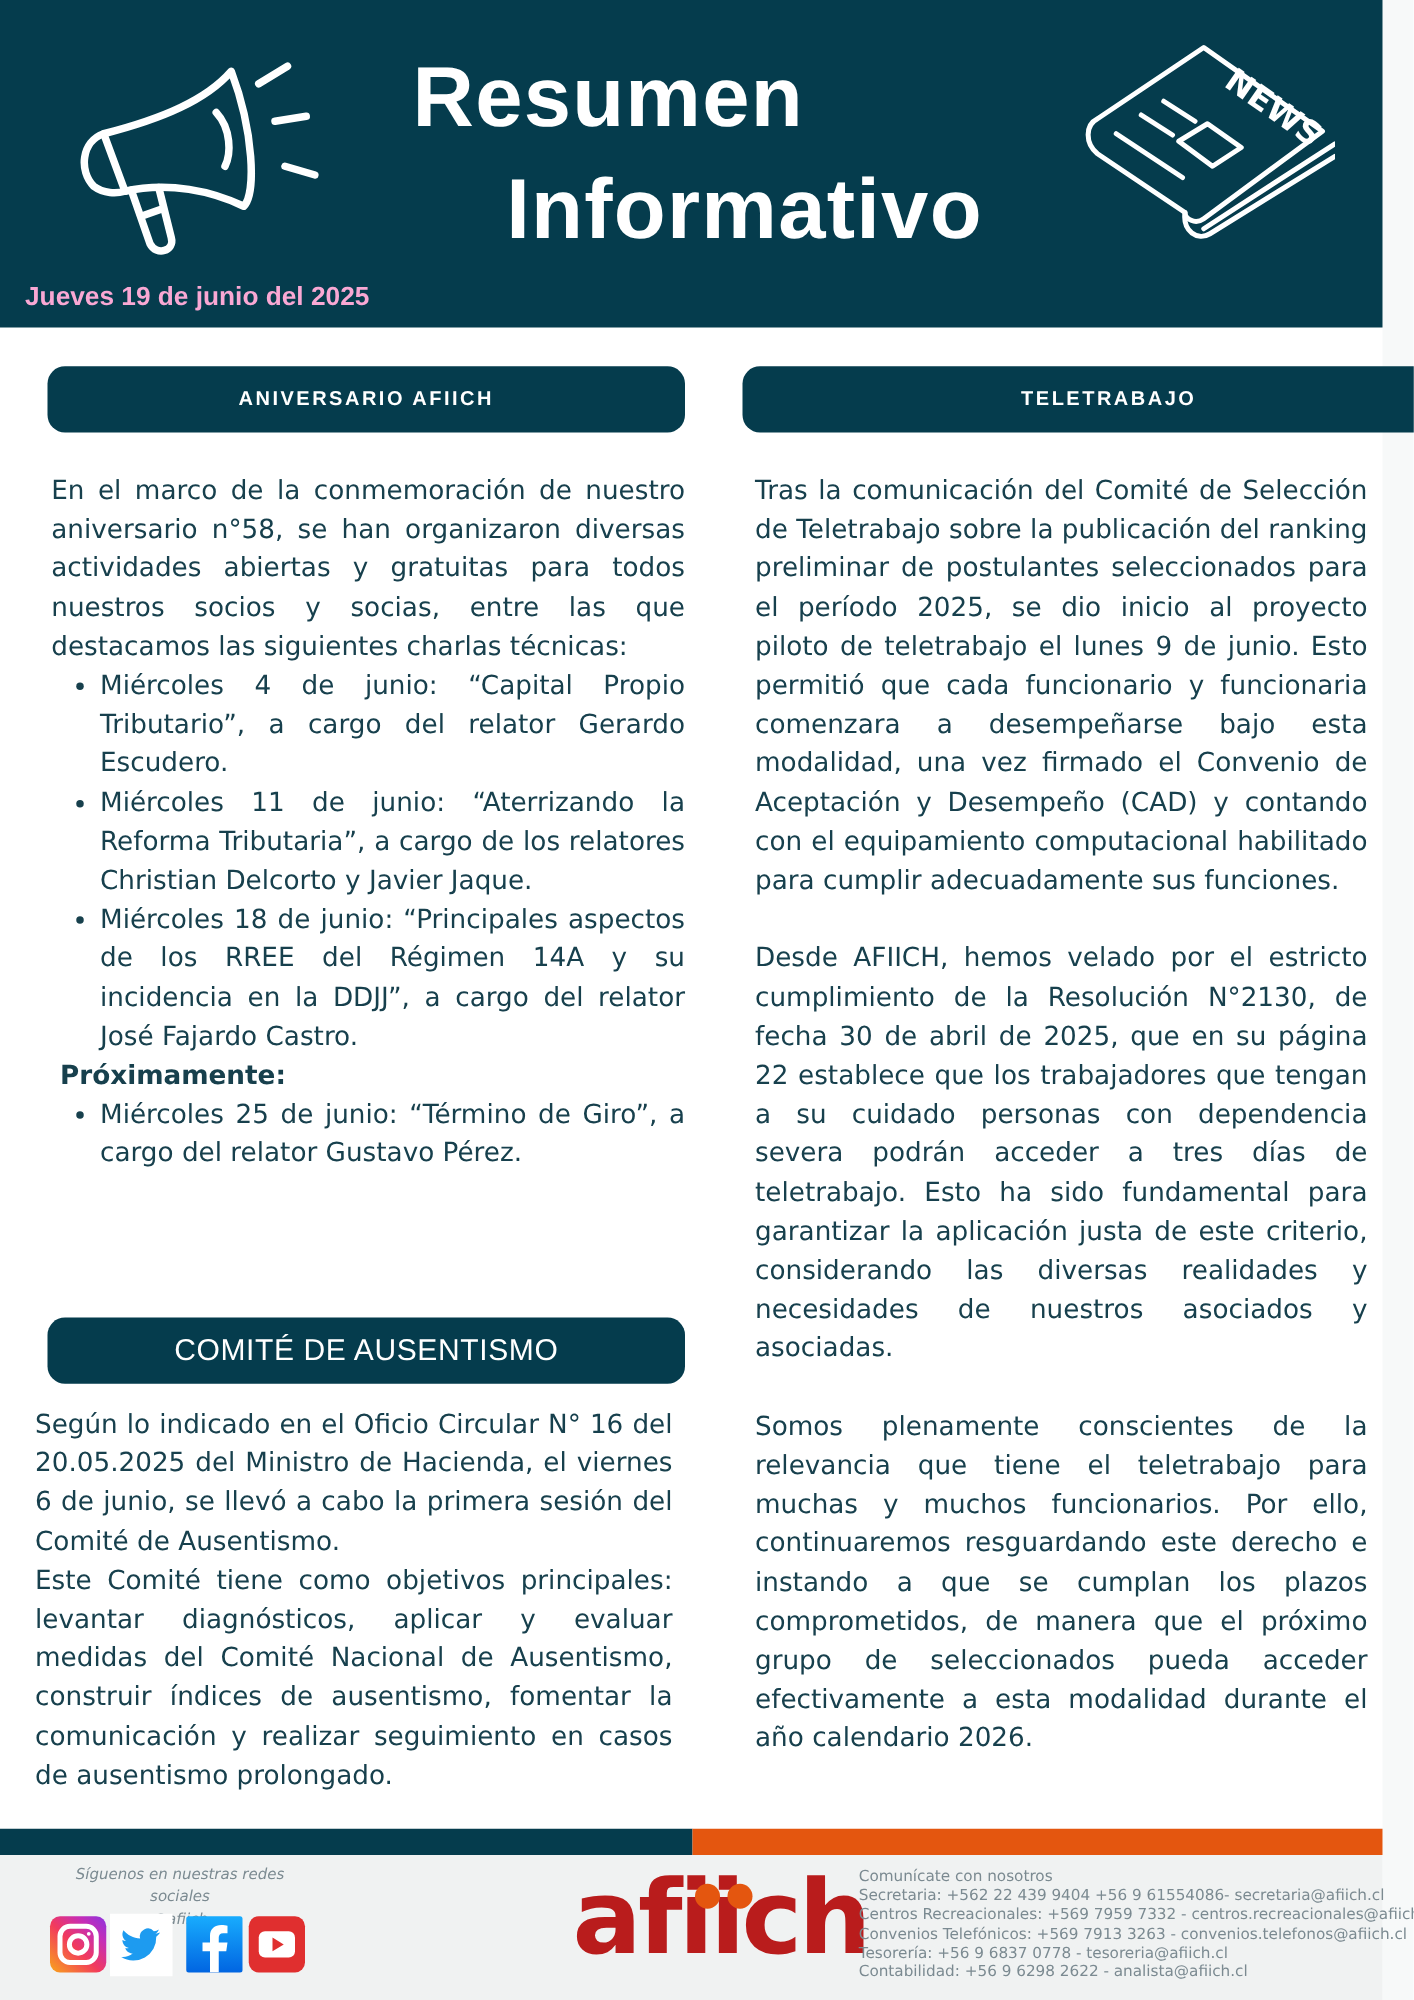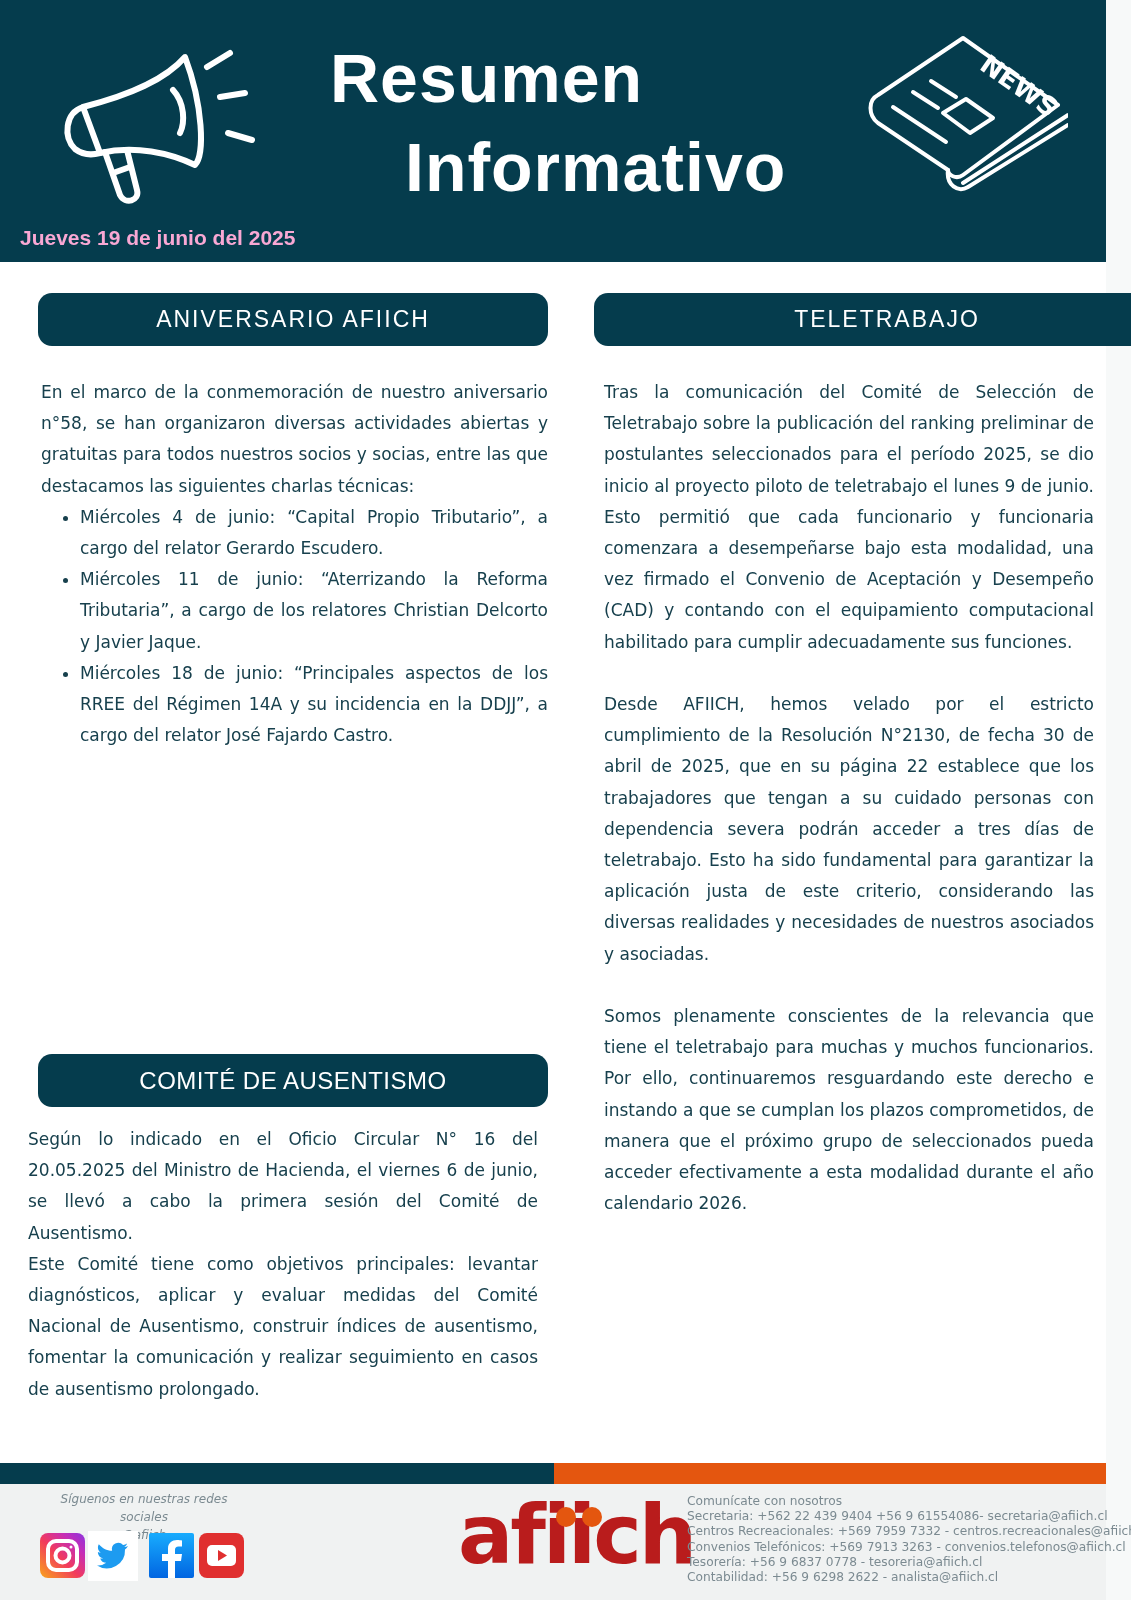--- a/index.html
+++ b/index.html
@@ -26,27 +26,27 @@
     .date {
       position: absolute; left: 20px; top: 226px; color: #f9a8d4;
       font-family: "Liberation Sans", sans-serif; font-weight: bold; font-size: 21px;
     }
     .megaphone { position: absolute; left: 55px; top: 45px; width: 200px; height: 165px; }
     .news { position: absolute; left: 868px; top: 35px; width: 200px; height: 160px; }
 
     .pill {
       position: absolute; background: #053c4d; color: #ffffff; border-radius: 14px;
       display: flex; align-items: center; justify-content: center;
-      font-family: "Liberation Sans", sans-serif; font-size: 23px; letter-spacing: 2px;
-      font-weight: normal;
+      font-family: "Liberation Sans", sans-serif; font-size: 16px; letter-spacing: 2px;
+      font-weight: bold;
     }
     .pill.normal { font-weight: normal; letter-spacing: 0.5px; font-size: 24px; }
 
     .txt {
-      position: absolute; font-size: 17px; line-height: 31.2px; text-align: justify;
+      position: absolute; font-size: 21px; line-height: 31.2px; text-align: justify;
       color: #17404d; font-family: "DejaVu Sans", sans-serif;
     }
     .txt p { margin: 0; }
     .txt ul { margin: 0; padding-left: 39px; list-style: disc; }
     .txt li { padding-left: 0; }
     .txt .bold { font-weight: bold; padding-left: 7px; }
     .gap { height: 31.2px; }
 
     .footer-bar-dark { position: absolute; left: 0; top: 1463px; width: 554px; height: 21px; background: #053c4d; }
     .footer-bar-orange { position: absolute; left: 554px; top: 1463px; width: 552px; height: 21px; background: #e4560f; }
@@ -103,20 +103,24 @@
 
 <div class="pill" style="left:38px; top:293px; width:510px; height:53px;">ANIVERSARIO AFIICH</div>
 
 <div class="txt" style="left:41px; top:377px; width:507px;">
   <p>En el marco de la conmemoración de nuestro aniversario n°58, se han organizaron diversas actividades abiertas y gratuitas para todos nuestros socios y socias, entre las que destacamos las siguientes charlas técnicas:</p>
   <ul>
     <li>Miércoles 4 de junio: “Capital Propio Tributario”, a cargo del relator Gerardo Escudero.</li>
     <li>Miércoles 11 de junio: “Aterrizando la Reforma Tributaria”, a cargo de los relatores Christian Delcorto y Javier Jaque.</li>
     <li>Miércoles 18 de junio: “Principales aspectos de los RREE del Régimen 14A y su incidencia en la DDJJ”, a cargo del relator José Fajardo Castro.</li>
   </ul>
+  <p class="bold">Próximamente:</p>
+  <ul>
+    <li>Miércoles 25 de junio: “Término de Giro”, a cargo del relator Gustavo Pérez.</li>
+  </ul>
 </div>
 
 <div class="pill normal" style="left:38px; top:1054px; width:510px; height:53px;">COMITÉ DE AUSENTISMO</div>
 
 <div class="txt" style="left:28px; top:1124px; width:510px;">
   <p>Según lo indicado en el Oficio Circular N° 16 del 20.05.2025 del Ministro de Hacienda, el viernes 6 de junio, se llevó a cabo la primera sesión del Comité de Ausentismo.</p>
   <p>Este Comité tiene como objetivos principales: levantar diagnósticos, aplicar y evaluar medidas del Comité Nacional de Ausentismo, construir índices de ausentismo, fomentar la comunicación y realizar seguimiento en casos de ausentismo prolongado.</p>
 </div>
 
 <div class="pill" style="left:594px; top:293px; width:586px; height:53px;">TELETRABAJO</div>

